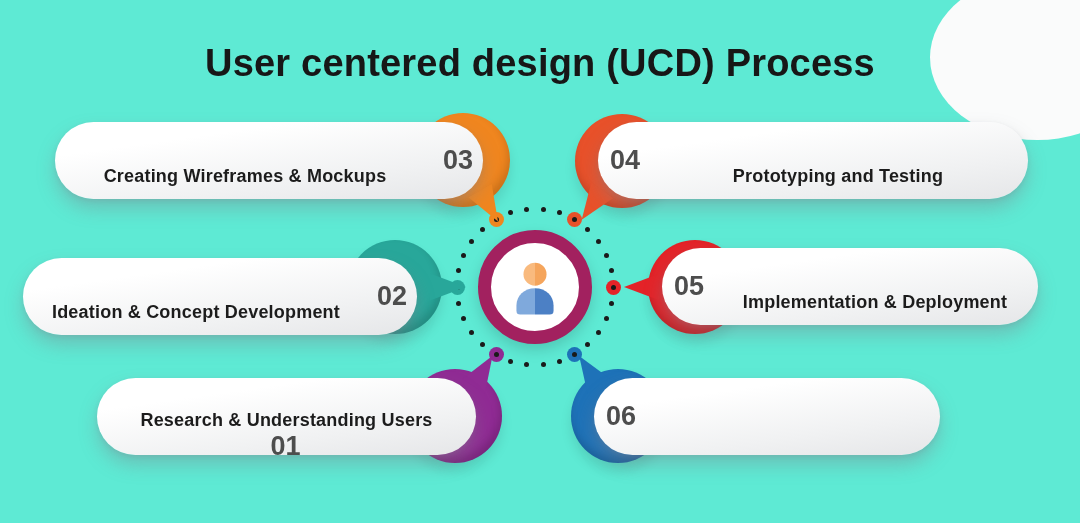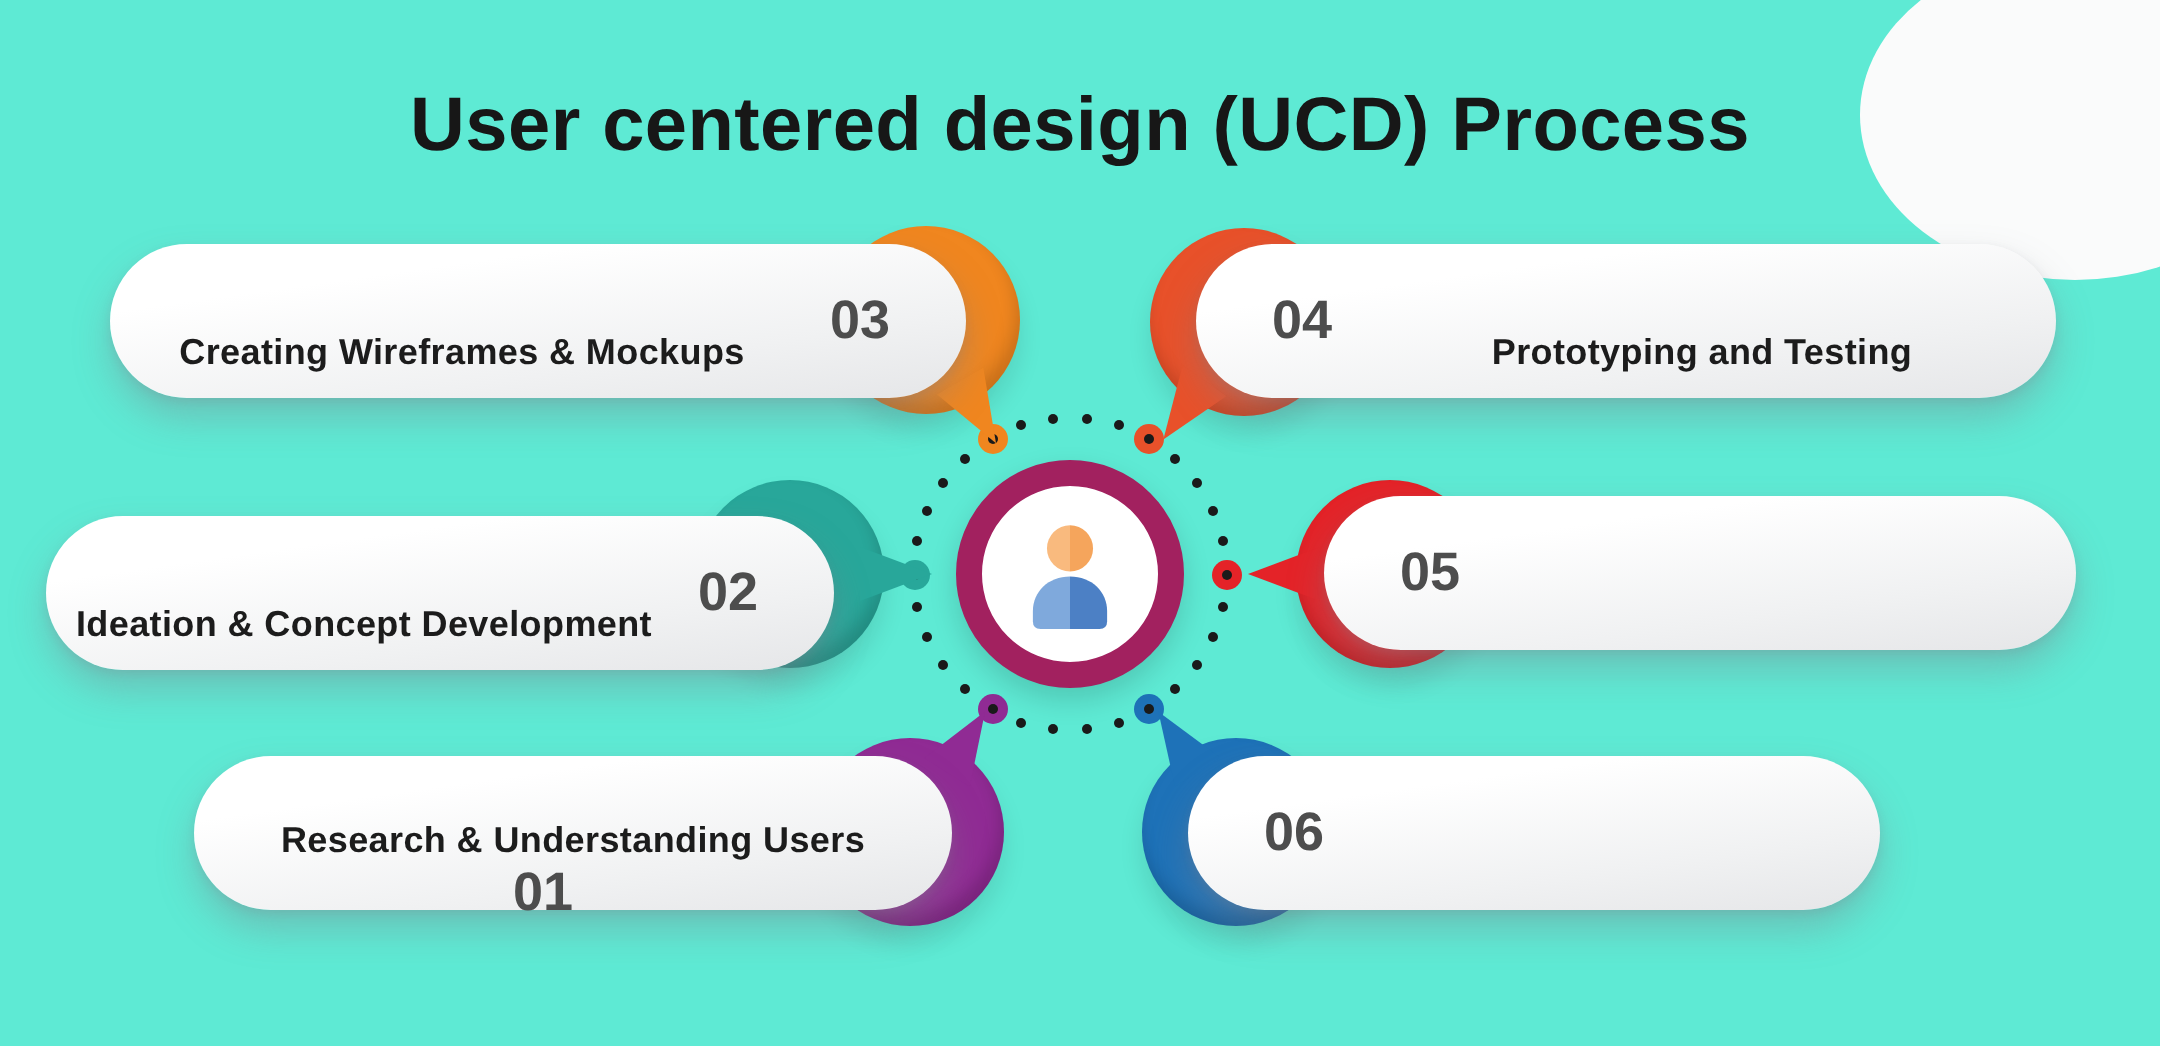--- a/index.html
+++ b/index.html
@@ -27,22 +27,22 @@
   }
   
   .pill {
     position:absolute; height:77px; border-radius:40px; z-index:3;
     background:linear-gradient(172deg, #ffffff 25%, #f0f1f2 70%, #e5e6e8 100%);
     box-shadow: 0 10px 18px rgba(125,130,140,.38), 0 2px 4px rgba(125,130,140,.18);
     display:flex; align-items:center;
   }
   .pill .label { flex:1; text-align:center; font-size:18px; font-weight:700; color:#1C1C1C; letter-spacing:.2px;margin-top:32px; }
   .pill .num  { width:46px; text-align:center; font-size:27px; font-weight:700; color:#4D4D4D; }
-  .pill .num.right-side { margin-right:30px; }
-  .pill .num.left-side  { margin-left:30px; }
+  .pill .num.right-side { margin-right:2px; }
+  .pill .num.left-side  { margin-left:4px; }
 
   
   .s3 .bubble { left:416px; top:113px; }
   .s3 .tail   { left:471px; top:190px; transform:rotate(60deg); }
   .s3 .pill   { left:55px;  top:122px; width:428px; }
 
   .s4 .bubble { left:575px; top:114px; }
   .s4 .tail   { left:574px; top:189px; transform:rotate(125deg); }
   .s4 .pill   { left:598px; top:122px; width:430px; }
 
@@ -111,20 +111,21 @@
       <span class="label">Ideation &amp; Concept Development</span>
       <span class="num right-side">02</span>
     </div>
   </div>
 
   <div class="step s5">
     <div class="bubble" style="background-color: rgb(228, 35, 40);"></div>
     <div class="tail" style="background-color: rgb(228, 35, 40);"></div>
     <div class="pill">
       <span class="num left-side">05</span>
+      <span class="label">Implementation &amp; Deployment</span>
     </div>
   </div>
 
   <div class="step s1">
     <div class="bubble" style="background-color: rgb(144, 43, 148);"></div>
     <div class="tail" style="background-color: rgb(144, 43, 148);"></div>
     <div class="pill">
       <span class="label">Research &amp; Understanding Users</span>
       <span class="num right-side">01</span>
     </div>

